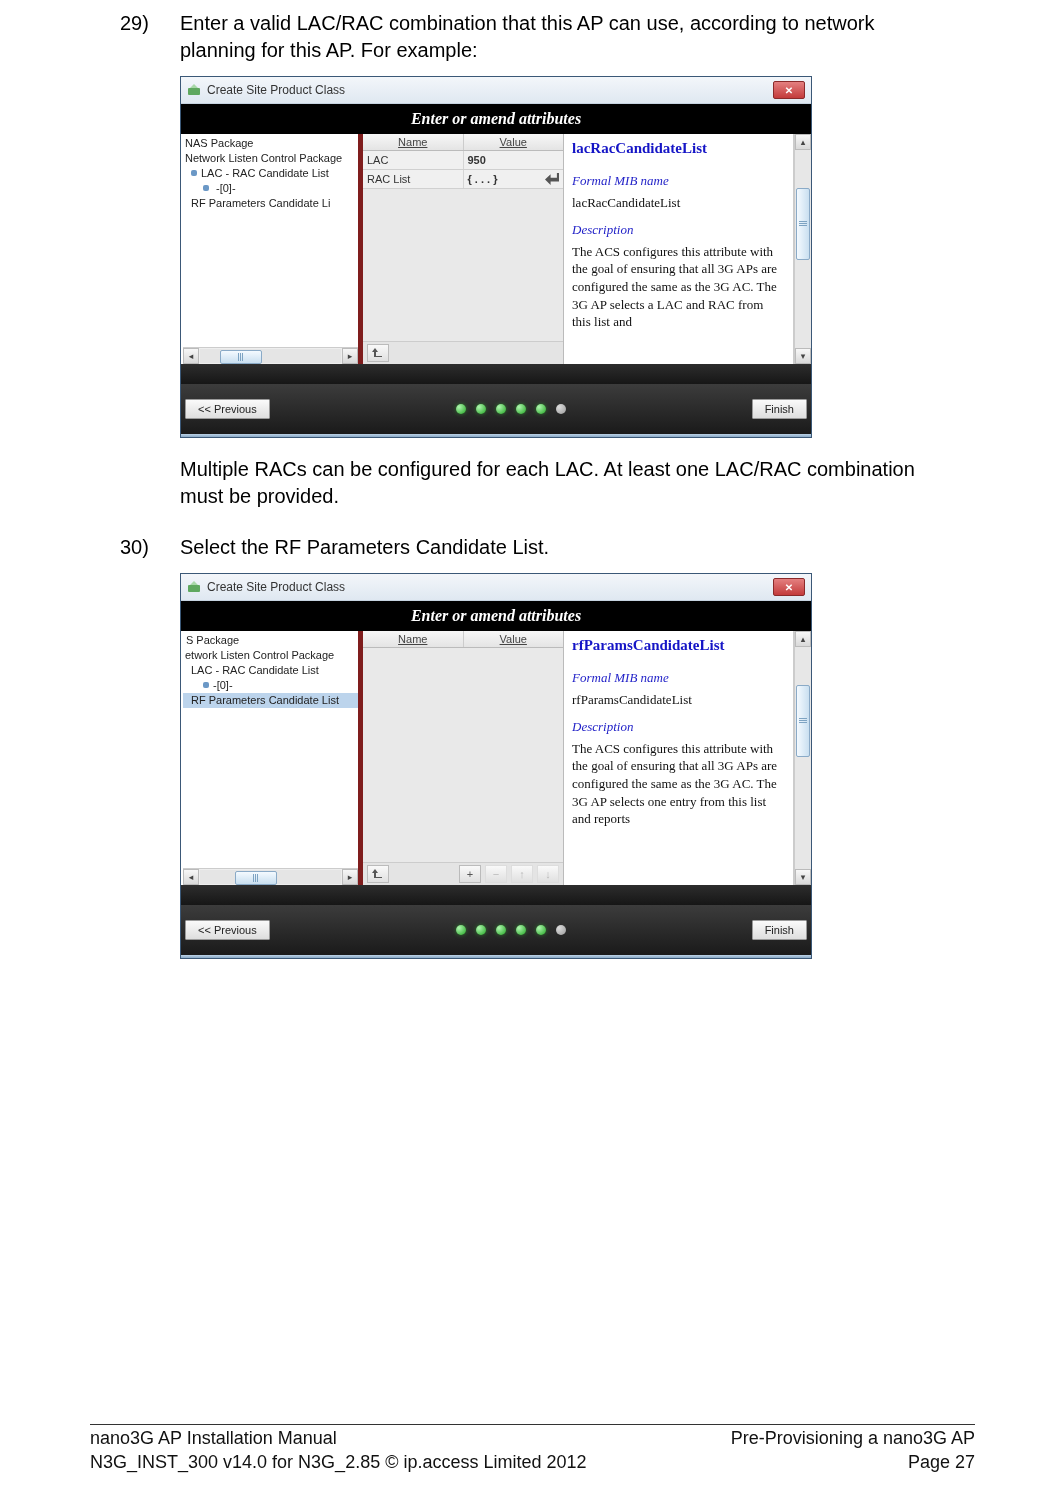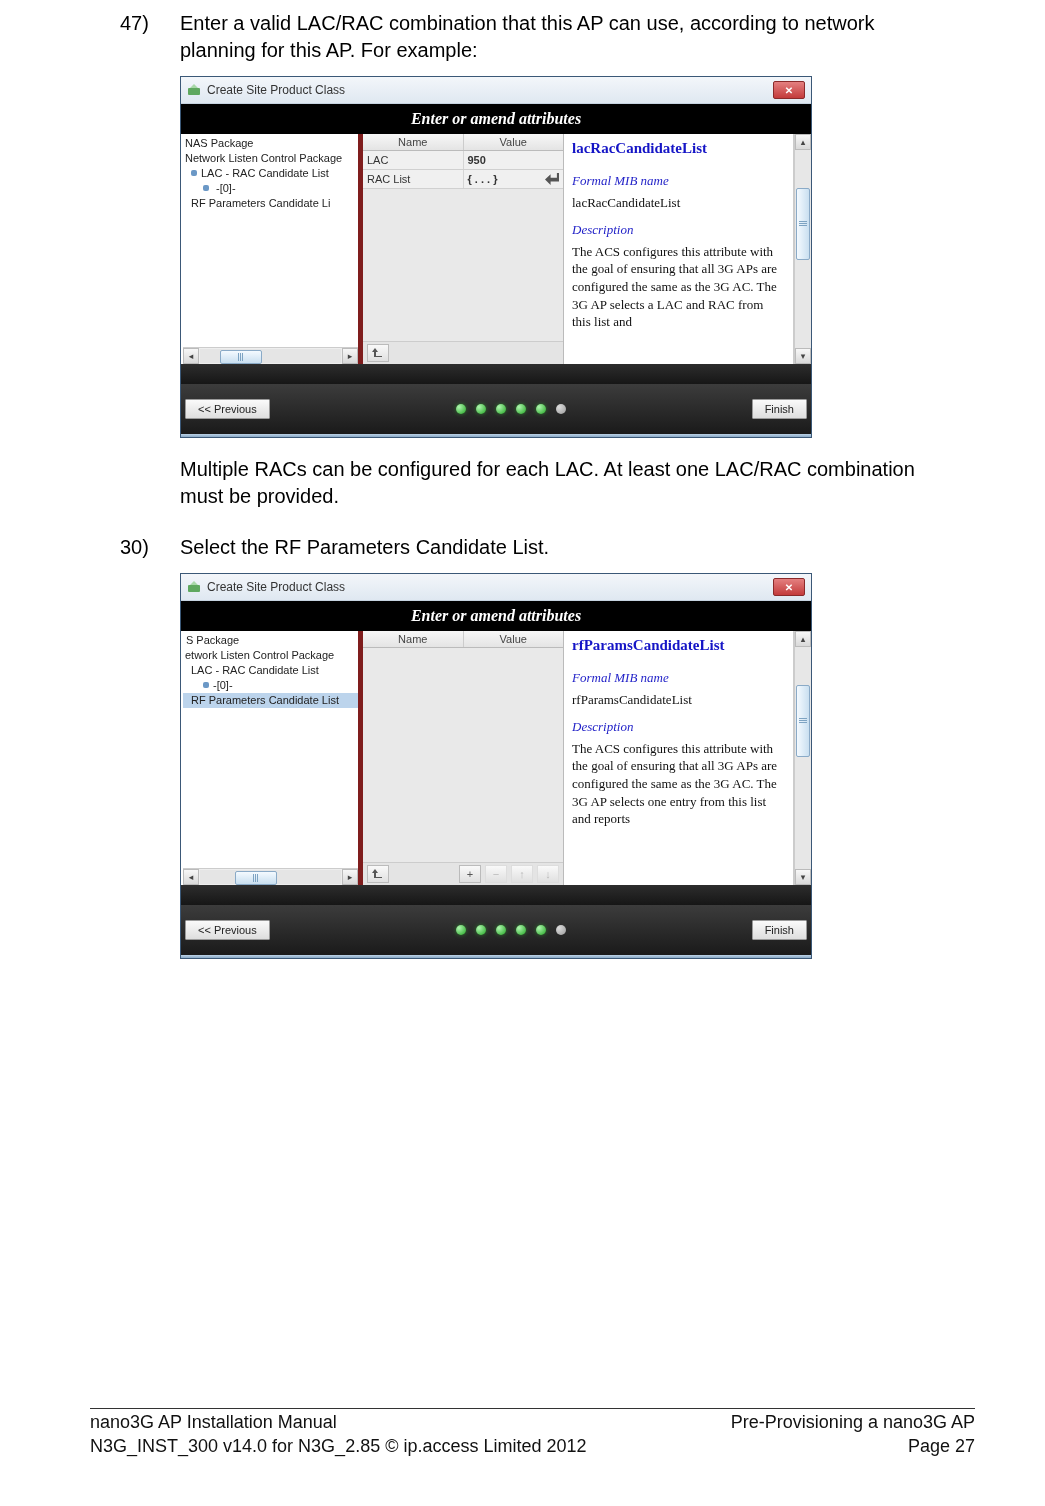--- a/index.html
+++ b/index.html
@@ -137,20 +137,21 @@
     flex-direction: column;
   }
   .grid-head {
     display:flex;
     border-bottom:1px solid #bbb;
     background: linear-gradient(#f7f7f7,#e4e4e4);
   }
   .grid-head .gh {
     flex:1; text-align:center; padding:2px 0; font-size:11px; color:#444;
     border-right:1px solid #ccc;
+    text-decoration:underline;
   }
   .grid-head .gh:last-child { border-right:none;}
   .grid-rows {
     flex:1;
     background:#e9e9e9;
   }
   .grid-row {
     display:flex;
     border-bottom:1px solid #d0d0d0;
     background:#f0f0f0;
@@ -242,41 +243,41 @@
   .light.dim { background: radial-gradient(circle at 30% 30%, #dcdcdc, #9a9a9a); box-shadow:none;}
 
   .tight-below {
     height:3px;
     background:linear-gradient(#bcd2e6,#89a9c6);
     margin:0;
   }
 
   .footer {
     position:absolute;
-    bottom:48px;
+    bottom:32px;
     left:90px;
     right:70px;
     border-top:1px solid #333;
     padding-top:2px;
     display:flex;
     justify-content:space-between;
     font-size:18px;
     color:#111;
   }
   .footer .fl { text-align:left; line-height:1.3;}
   .footer .fr { text-align:right; line-height:1.3;}
 </style>
 </head>
 <body>
 
 <div class="page">
   <div class="content">
 
     <div class="step">
-      <div class="step-num">47)</div>
+      <div class="step-num">29)</div>
       <div class="step-text">Enter a valid LAC/RAC combination that this AP can use, according to network planning for this AP. For example:</div>
     </div>
 
     <div class="win">
       <div class="titlebar">
         <div class="title-left">
           <span class="title-icon">
             <svg viewBox="0 0 14 14">
                 <rect x="1" y="5" width="12" height="7" rx="1" fill="#5fa85f"></rect>
                 <path d="M3 5 L7 1 L11 5 Z" fill="#a8d8a8"></path>

